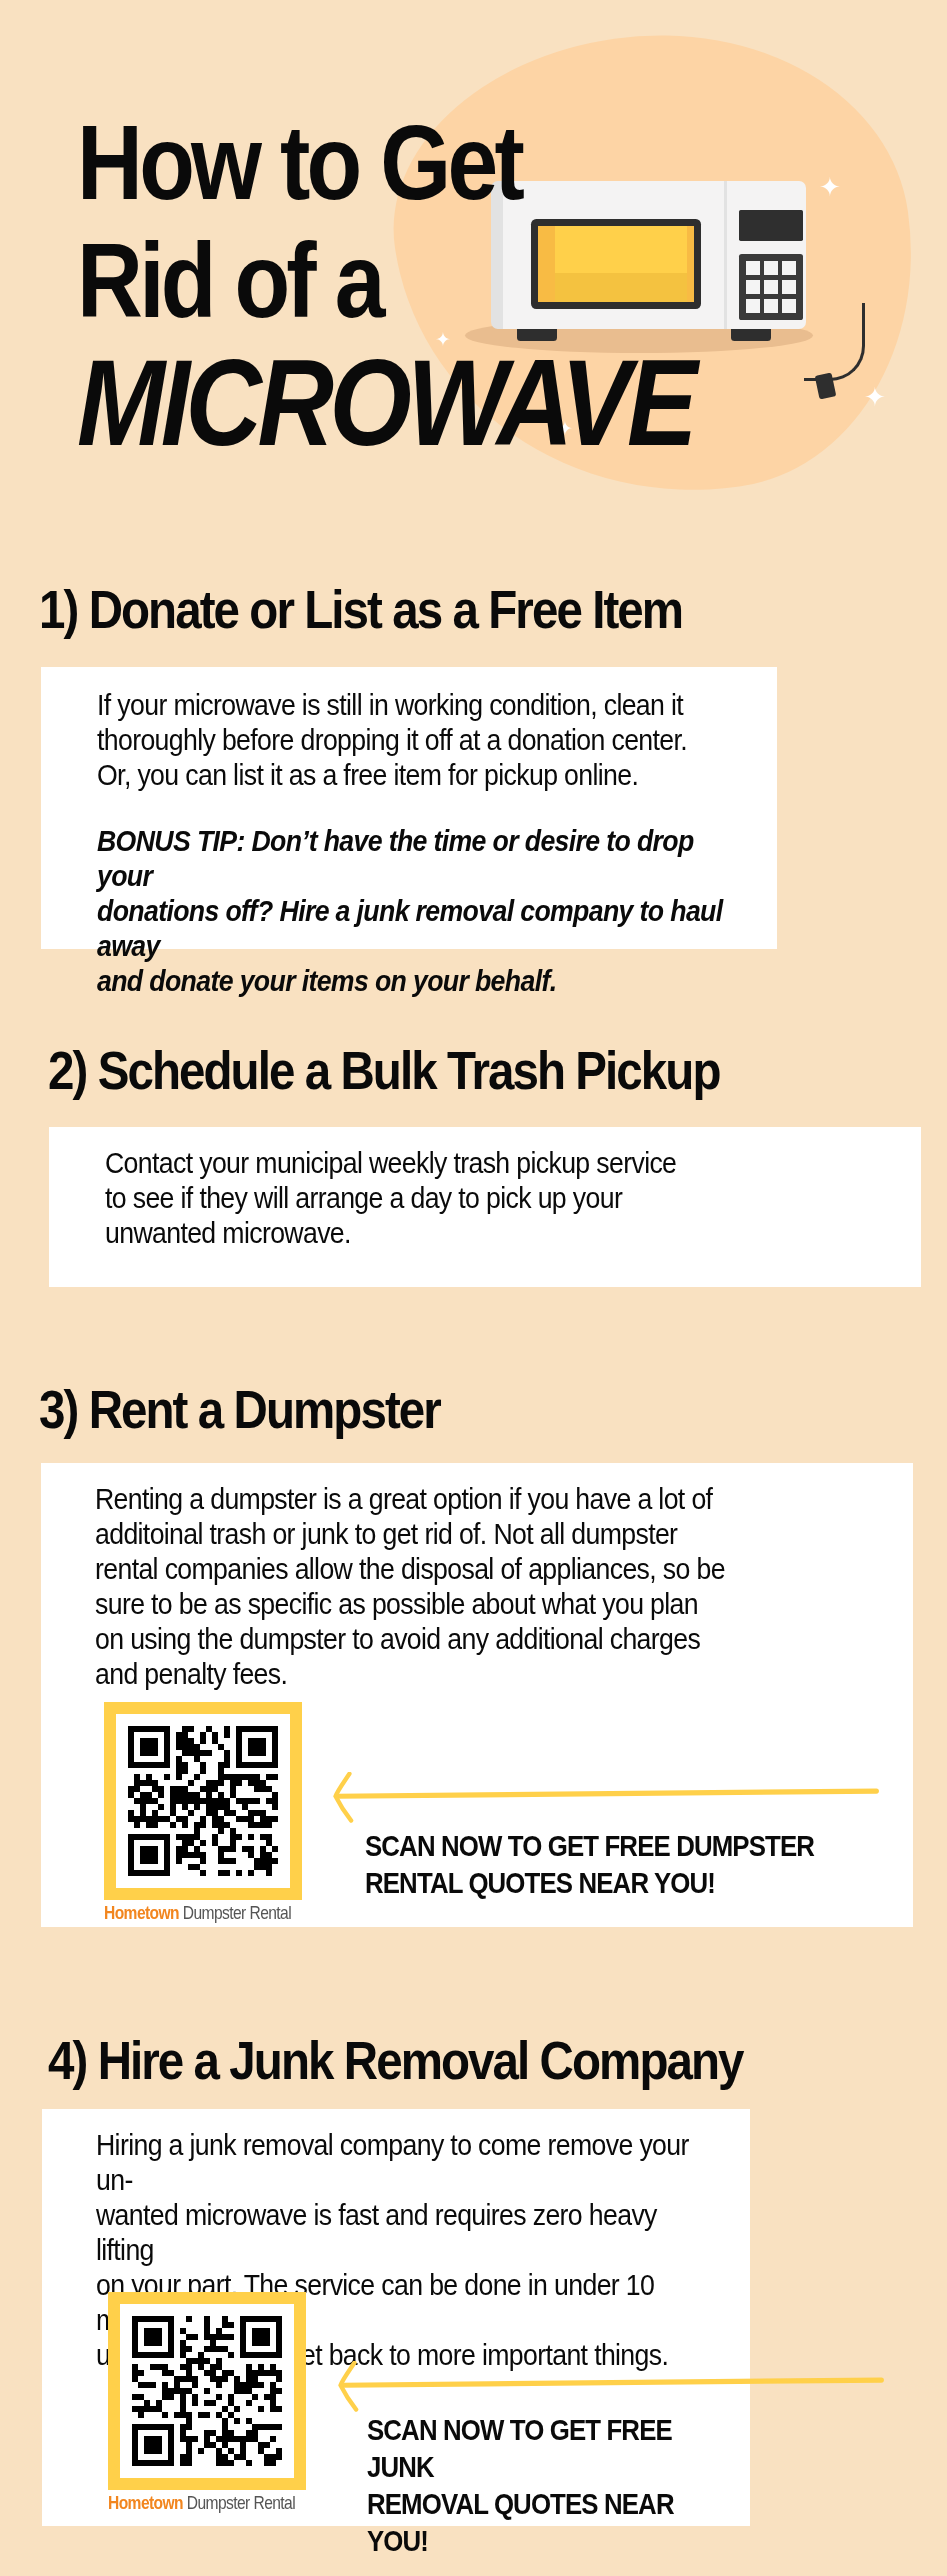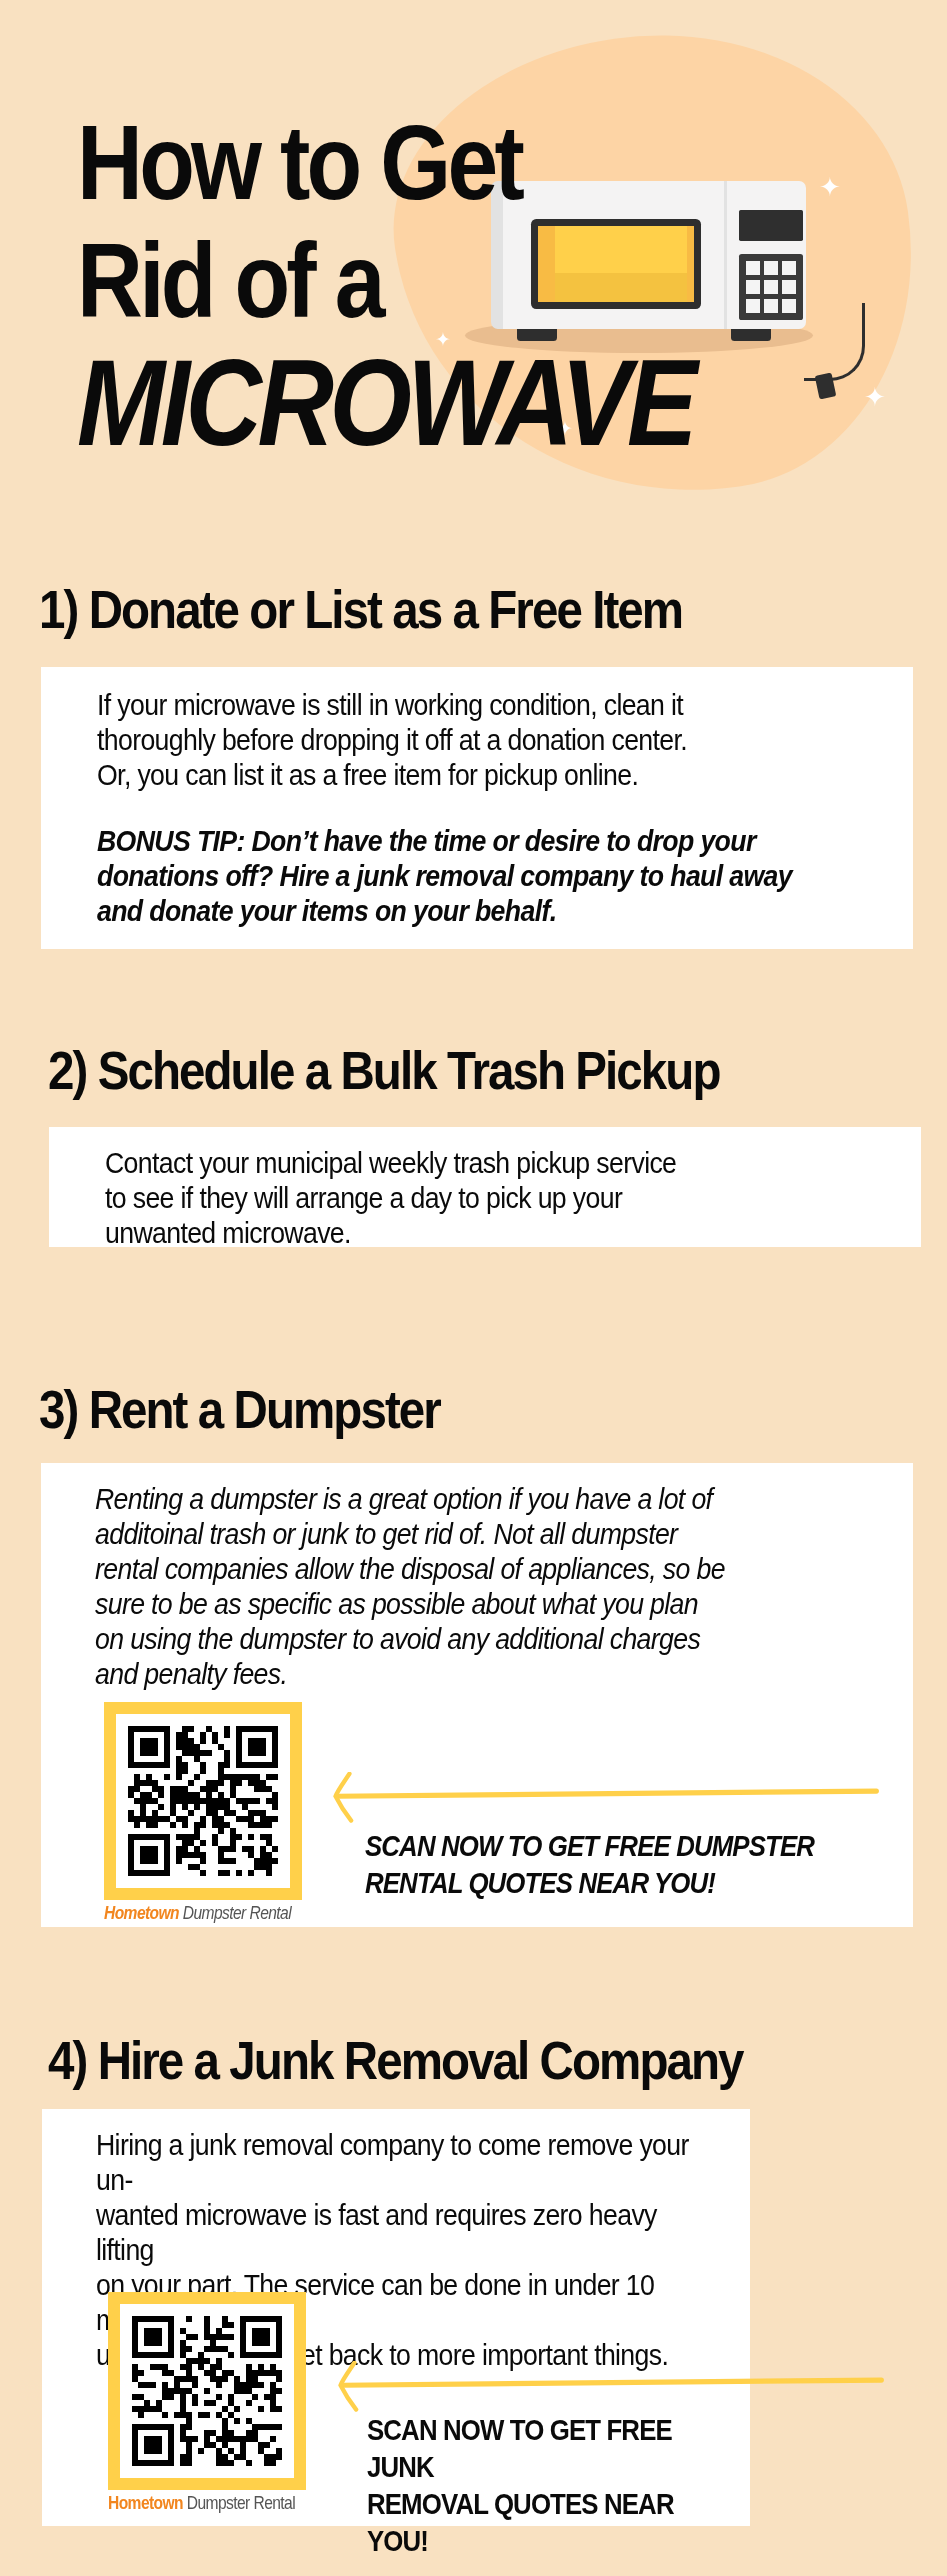--- a/index.html
+++ b/index.html
@@ -204,38 +204,38 @@
   <div class="mw-foot" style="left:240px;"></div>
 </div>
 
 <div class="hero-title">
   <span style="display:block;">How to Get</span>
   <span style="display:block;">Rid of a</span>
   <span class="l3">MICROWAVE</span>
 </div>
 
 <div class="section-title" style="left:39px;top:578px;">1)  Donate or List as a Free Item</div>
-<div class="card" style="left:41px;top:667px;width:872px;height:282px;">
+<div class="card" style="left:41px;top:667px;width:736px;height:282px;">
   <div class="card-text" style="left:56px;top:21px;">If your microwave is still in working condition, clean it
 thoroughly before dropping it off at a donation center.
 Or, you can list it as a free item for pickup online.</div>
   <div class="card-text bonus" style="left:56px;top:157px;">BONUS TIP: Don’t have the time or desire to drop your
 donations off? Hire a junk removal company to haul away
 and donate your items on your behalf.</div>
 </div>
 
 <div class="section-title" style="left:48px;top:1039px;">2) Schedule a Bulk Trash Pickup</div>
-<div class="card" style="left:49px;top:1127px;width:872px;height:120px;">
+<div class="card" style="left:49px;top:1127px;width:872px;height:160px;">
   <div class="card-text" style="left:56px;top:19px;">Contact your municipal weekly trash pickup service
 to see if they will arrange a day to pick up your
 unwanted microwave.</div>
 </div>
 
 <div class="section-title" style="left:39px;top:1378px;">3) Rent a Dumpster</div>
-<div class="card" style="left:41px;top:1463px;width:872px;height:464px;font-style:italic;">
+<div class="card" style="left:41px;top:1463px;width:872px;height:464px;">
   <div class="card-text" style="left:54px;top:19px;">Renting a dumpster is a great option if you have a lot of
 additoinal trash or junk to get rid of. Not all dumpster
 rental companies allow the disposal of appliances, so be
 sure to be as specific as possible about what you plan
 on using the dumpster to avoid any additional charges
 and penalty fees.</div>
   <div class="qr-frame" style="left:63px;top:239px;">
     <div class="qr-inner">
         <div class="qr-grid">
           <i class="b"></i>

